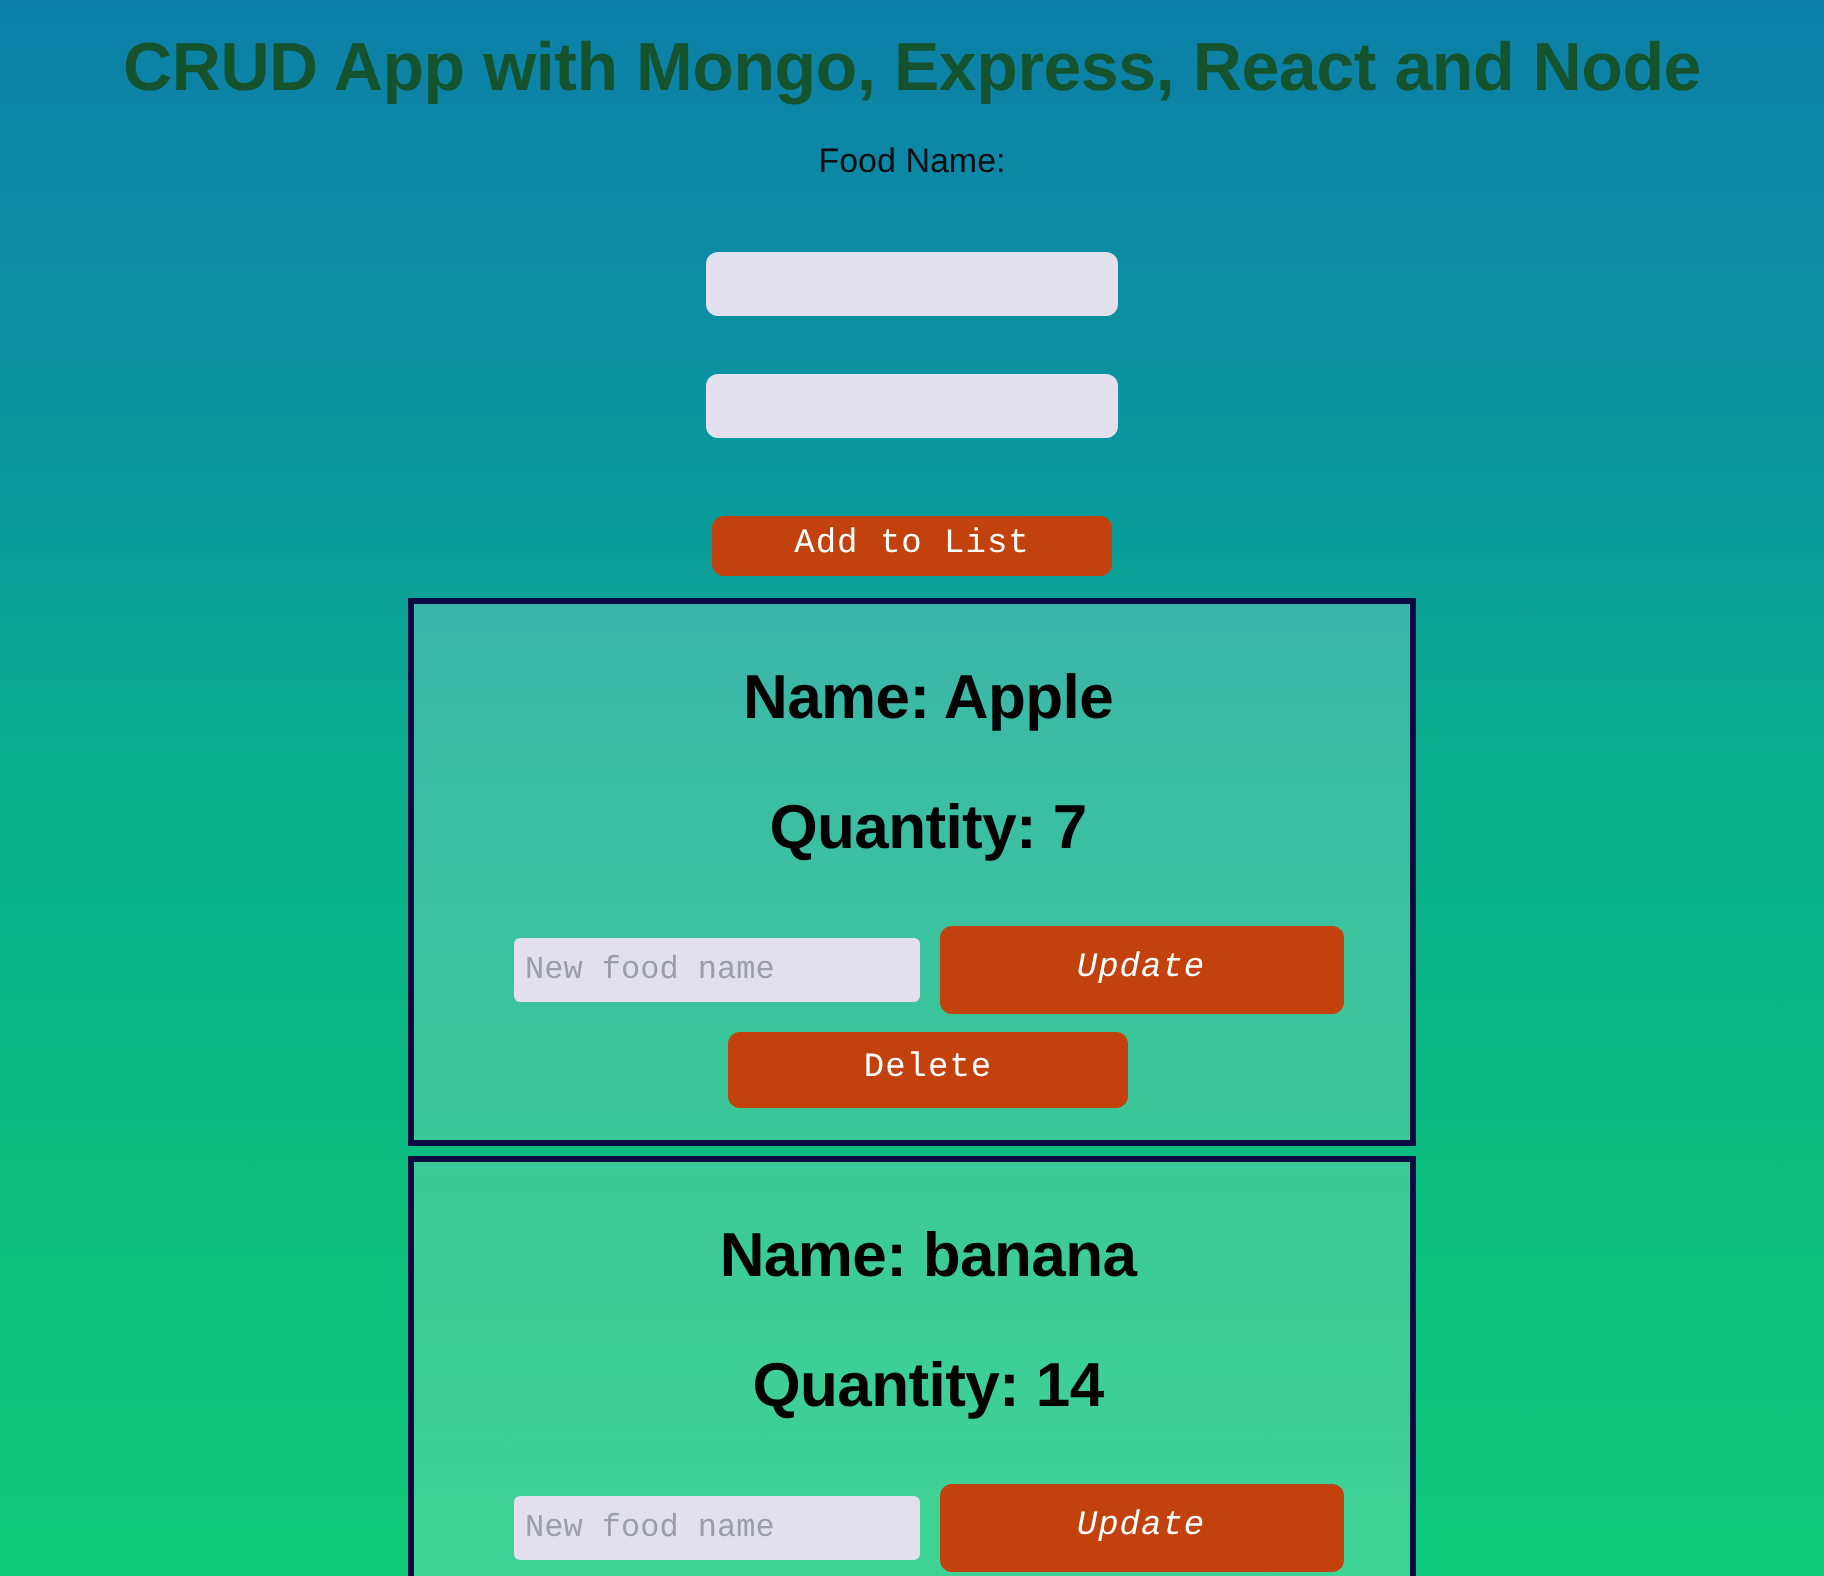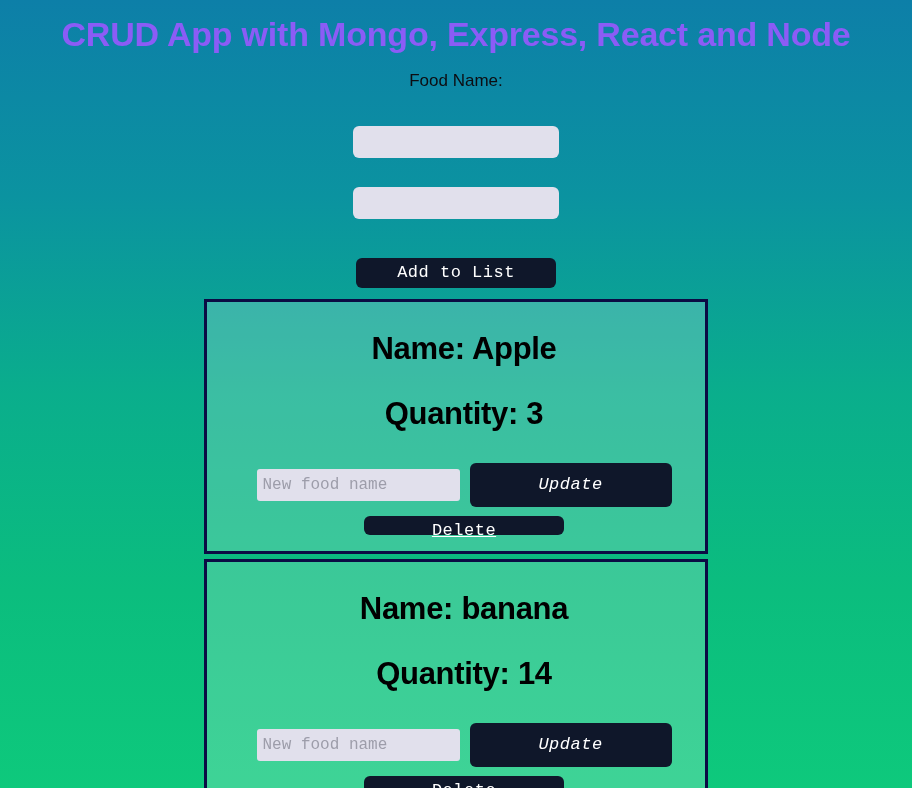--- a/index.html
+++ b/index.html
@@ -29,21 +29,21 @@
     display: flex;
     flex-direction: column;
     align-items: center;
   }
 
   
   .app-title {
     margin-top: 17px;
     font-size: 34px;
     font-weight: bold;
-    color: #8b5cf6;
+    color: #14532d;
     letter-spacing: -0.2px;
     text-align: center;
     line-height: 1.05;
     white-space: nowrap;
   }
 
   
   .create-form {
     margin-top: 18px;
     width: 206px;
@@ -71,21 +71,21 @@
     outline: none;
     font-family: "Liberation Mono", monospace;
     font-size: 15px;
     color: #222;
     padding: 0 8px;
   }
 
   .field-label.second { margin-top: 13px; }
 
   .btn {
-    background: #0f172a;
+    background: #c2410c;
     color: #ffffff;
     border: none;
     border-radius: 6px;
     font-family: "Liberation Mono", monospace;
     font-size: 17px;
     letter-spacing: 0.5px;
     cursor: pointer;
     height: 30px;
     line-height: 30px;
     text-align: center;
@@ -165,23 +165,22 @@
   .btn-update {
     width: 202px;
     height: 44px;
     line-height: 32px;
     font-style: italic;
   }
 
   .btn-delete {
     margin-top: 9px;
     width: 200px;
-    height: 19px;
+    height: 38px;
     line-height: 30px;
-    text-decoration: underline;
   }
 </style>
 </head>
 <body>
 
 <div class="app">
 
   <h1 class="app-title">CRUD App with Mongo, Express, React and Node</h1>
 
   <div class="create-form">
@@ -193,21 +192,21 @@
 
     <input class="text-input" type="text" placeholder="" style="">
 
     <button class="btn btn-add">Add to List</button>
   </div>
 
   <div class="card-list">
 
     <div class="food-card">
       <div class="card-name">Name: Apple</div>
-      <div class="card-qty">Quantity: 3</div>
+      <div class="card-qty">Quantity: 7</div>
       <div class="update-row">
         <input class="update-input" type="text" placeholder="New food name" style="">
         <button class="btn btn-update">Update</button>
       </div>
       <button class="btn btn-delete">Delete</button>
     </div>
 
     <div class="food-card">
       <div class="card-name">Name: banana</div>
       <div class="card-qty">Quantity: 14</div>

